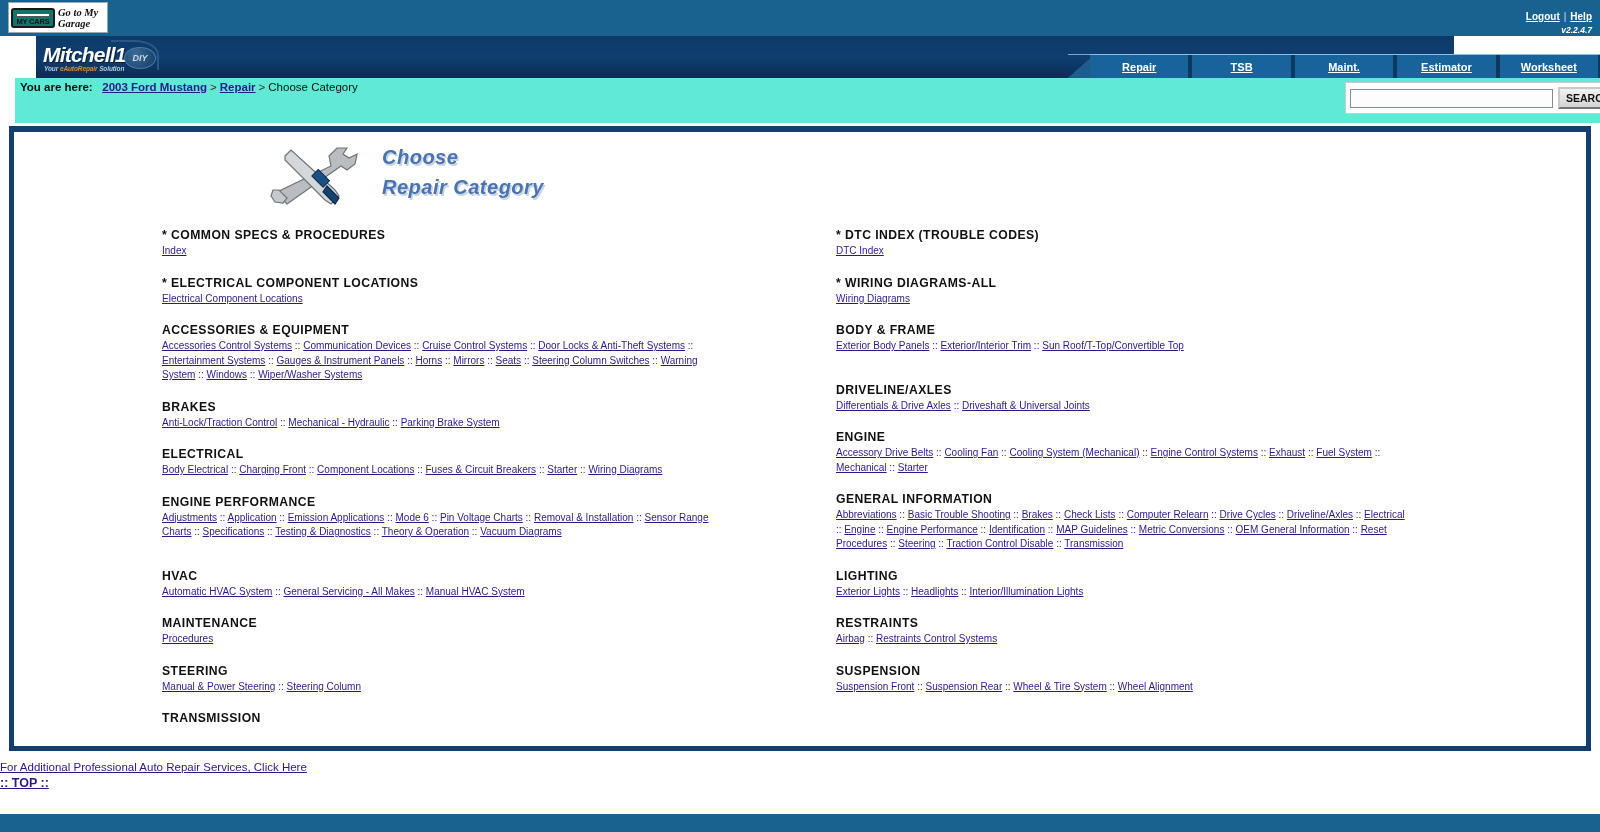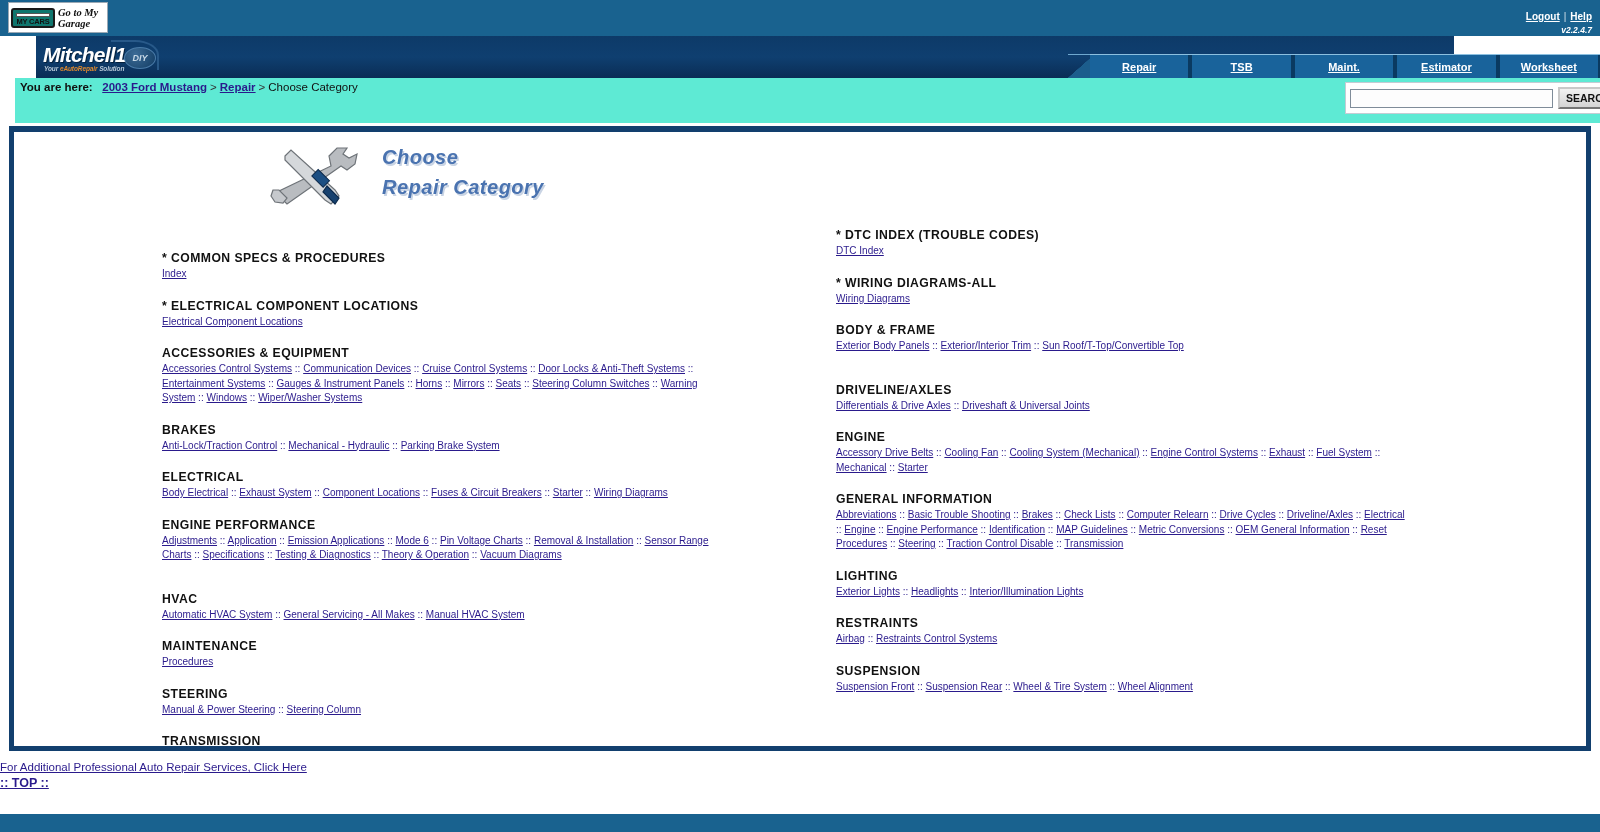--- a/index.html
+++ b/index.html
@@ -218,21 +218,21 @@
     letter-spacing: 0.5px;
     text-shadow: 1.5px 1.5px 0px #c9d4e4;
   }
 
   
   .col {
     position: absolute;
     top: 96px;
     font-family: "Liberation Sans", sans-serif;
   }
-  .col-left  { left: 148px; width: 556px; margin-top: 23px; }
+  .col-left  { left: 148px; width: 556px; }
   .col-right { left: 822px; width: 570px; }
 
   .section { margin-bottom: 17px; }
   .section.gap-lg { margin-bottom: 29px; }
   .section-title {
     font-size: 12.2px;
     font-weight: bold;
     color: #111111;
     letter-spacing: 0.45px;
     line-height: 15px;
@@ -378,21 +378,21 @@
         <div class="section">
           <div class="section-title">ACCESSORIES &amp; EQUIPMENT</div>
           <div class="links"><a href="#">Accessories Control Systems</a><span class="dd"> :: </span><a href="#">Communication Devices</a><span class="dd"> :: </span><a href="#">Cruise Control Systems</a><span class="dd"> :: </span><a href="#">Door Locks &amp; Anti-Theft Systems</a><span class="dd"> :: </span><a href="#">Entertainment Systems</a><span class="dd"> :: </span><a href="#">Gauges &amp; Instrument Panels</a><span class="dd"> :: </span><a href="#">Horns</a><span class="dd"> :: </span><a href="#">Mirrors</a><span class="dd"> :: </span><a href="#">Seats</a><span class="dd"> :: </span><a href="#">Steering Column Switches</a><span class="dd"> :: </span><a href="#">Warning System</a><span class="dd"> :: </span><a href="#">Windows</a><span class="dd"> :: </span><a href="#">Wiper/Washer Systems</a></div>
         </div>
         <div class="section">
           <div class="section-title">BRAKES</div>
           <div class="links"><a href="#">Anti-Lock/Traction Control</a><span class="dd"> :: </span><a href="#">Mechanical - Hydraulic</a><span class="dd"> :: </span><a href="#">Parking Brake System</a></div>
         </div>
         <div class="section">
           <div class="section-title">ELECTRICAL</div>
-          <div class="links"><a href="#">Body Electrical</a><span class="dd"> :: </span><a href="#">Exhaust System</a><span class="dd"> :: </span><a href="#">Component Locations</a><span class="dd"> :: </span><a href="#">Fuses &amp; Circuit Breakers</a><span class="dd"> :: </span><a href="#">Starter</a><span class="dd"> :: </span><a href="#">Wiring Diagrams</a></div>
+          <div class="links"><a href="#">Body Electrical</a><span class="dd"> :: </span><a href="#">Charging Front</a><span class="dd"> :: </span><a href="#">Component Locations</a><span class="dd"> :: </span><a href="#">Fuses &amp; Circuit Breakers</a><span class="dd"> :: </span><a href="#">Starter</a><span class="dd"> :: </span><a href="#">Wiring Diagrams</a></div>
         </div>
         <div class="section gap-lg">
           <div class="section-title">ENGINE PERFORMANCE</div>
           <div class="links"><a href="#">Adjustments</a><span class="dd"> :: </span><a href="#">Application</a><span class="dd"> :: </span><a href="#">Emission Applications</a><span class="dd"> :: </span><a href="#">Mode 6</a><span class="dd"> :: </span><a href="#">Pin Voltage Charts</a><span class="dd"> :: </span><a href="#">Removal &amp; Installation</a><span class="dd"> :: </span><a href="#">Sensor Range Charts</a><span class="dd"> :: </span><a href="#">Specifications</a><span class="dd"> :: </span><a href="#">Testing &amp; Diagnostics</a><span class="dd"> :: </span><a href="#">Theory &amp; Operation</a><span class="dd"> :: </span><a href="#">Vacuum Diagrams</a></div>
         </div>
         <div class="section">
           <div class="section-title">HVAC</div>
           <div class="links"><a href="#">Automatic HVAC System</a><span class="dd"> :: </span><a href="#">General Servicing - All Makes</a><span class="dd"> :: </span><a href="#">Manual HVAC System</a></div>
         </div>
         <div class="section">

